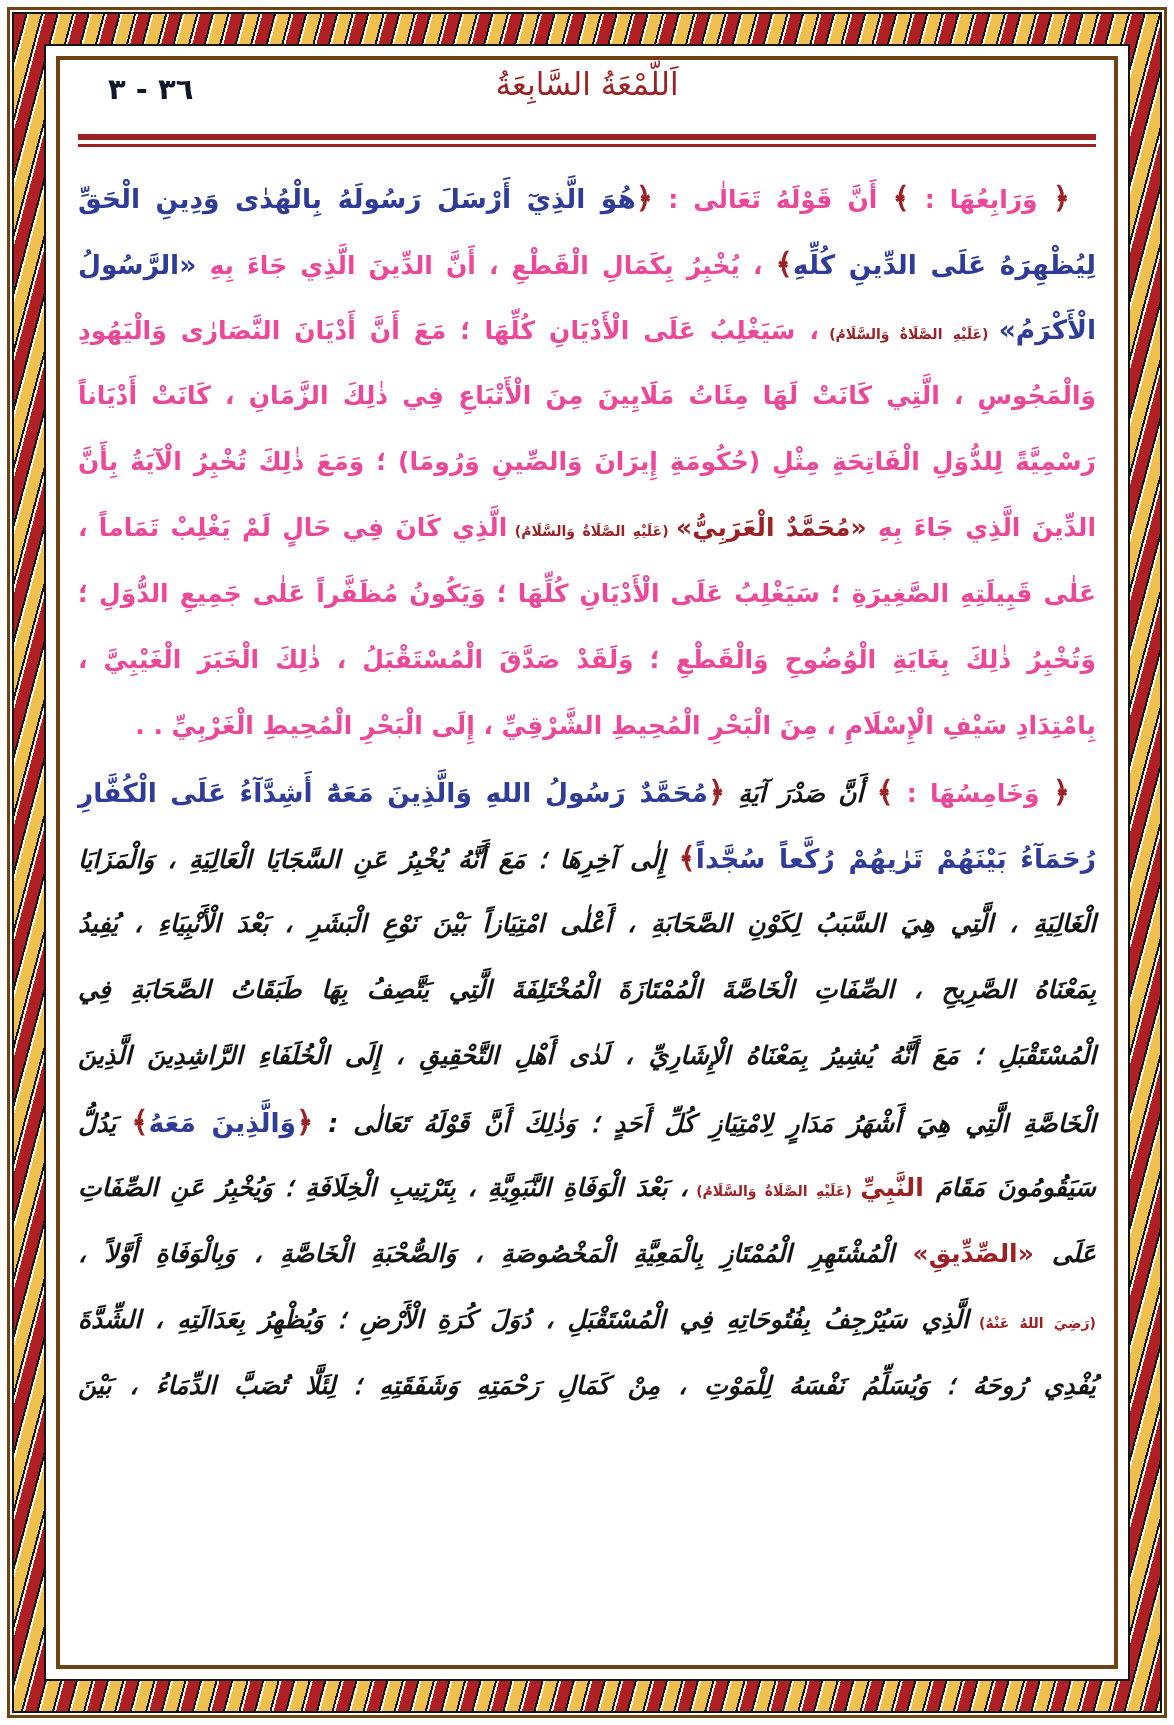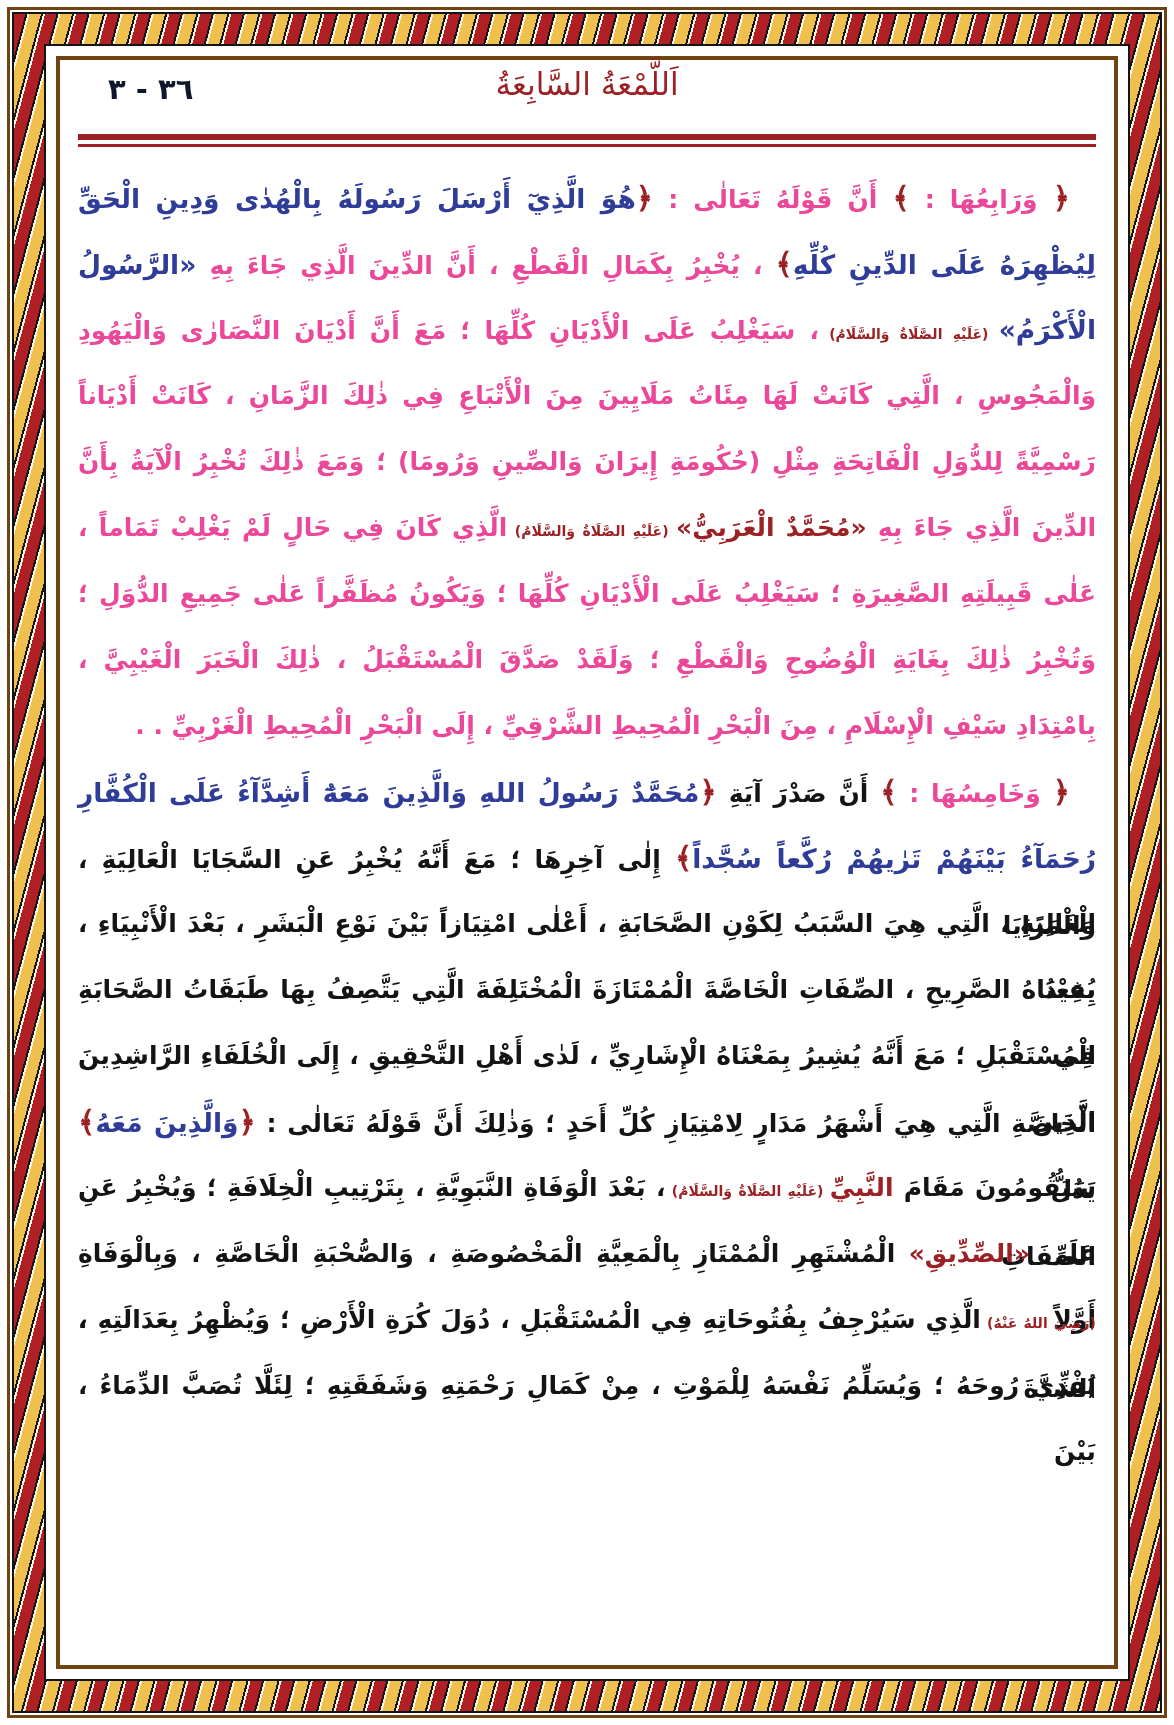--- a/index.html
+++ b/index.html
@@ -27,21 +27,21 @@
   .pagenum{position:absolute;left:30px;top:14px;font-size:29px;font-weight:bold;color:#0f172a;}
   .rule{height:4px;border-top:6px solid #9b2125;border-bottom:3px solid #9b2125;margin-top:6px;}
   .body{margin-top:18px;}
   .tline{
     height:66px;line-height:66px;font-size:25px;font-weight:bold;color:#141414;
     text-align:justify;text-align-last:justify;text-justify:inter-word;
     white-space:normal;overflow:visible;
   }
   .tline.indent{padding-right:26px;}
   .tline.parend{text-align-last:right;}
-  .seg-k{color:#141414;}
+  .seg-k{color:#141414;font-style:italic;}
   .seg-r{color:#ec4899;}
   .seg-rb{color:#9b2125;}
   .seg-b{color:#2f3d99;font-size:1.06em;}
   .seg-orn{color:#9b2125;font-size:1.18em;}
   .seg-seal{color:#9b2125;font-size:14px;letter-spacing:-0.5px;}
 </style>
 </head>
 <body>
 
 <div class="page">

